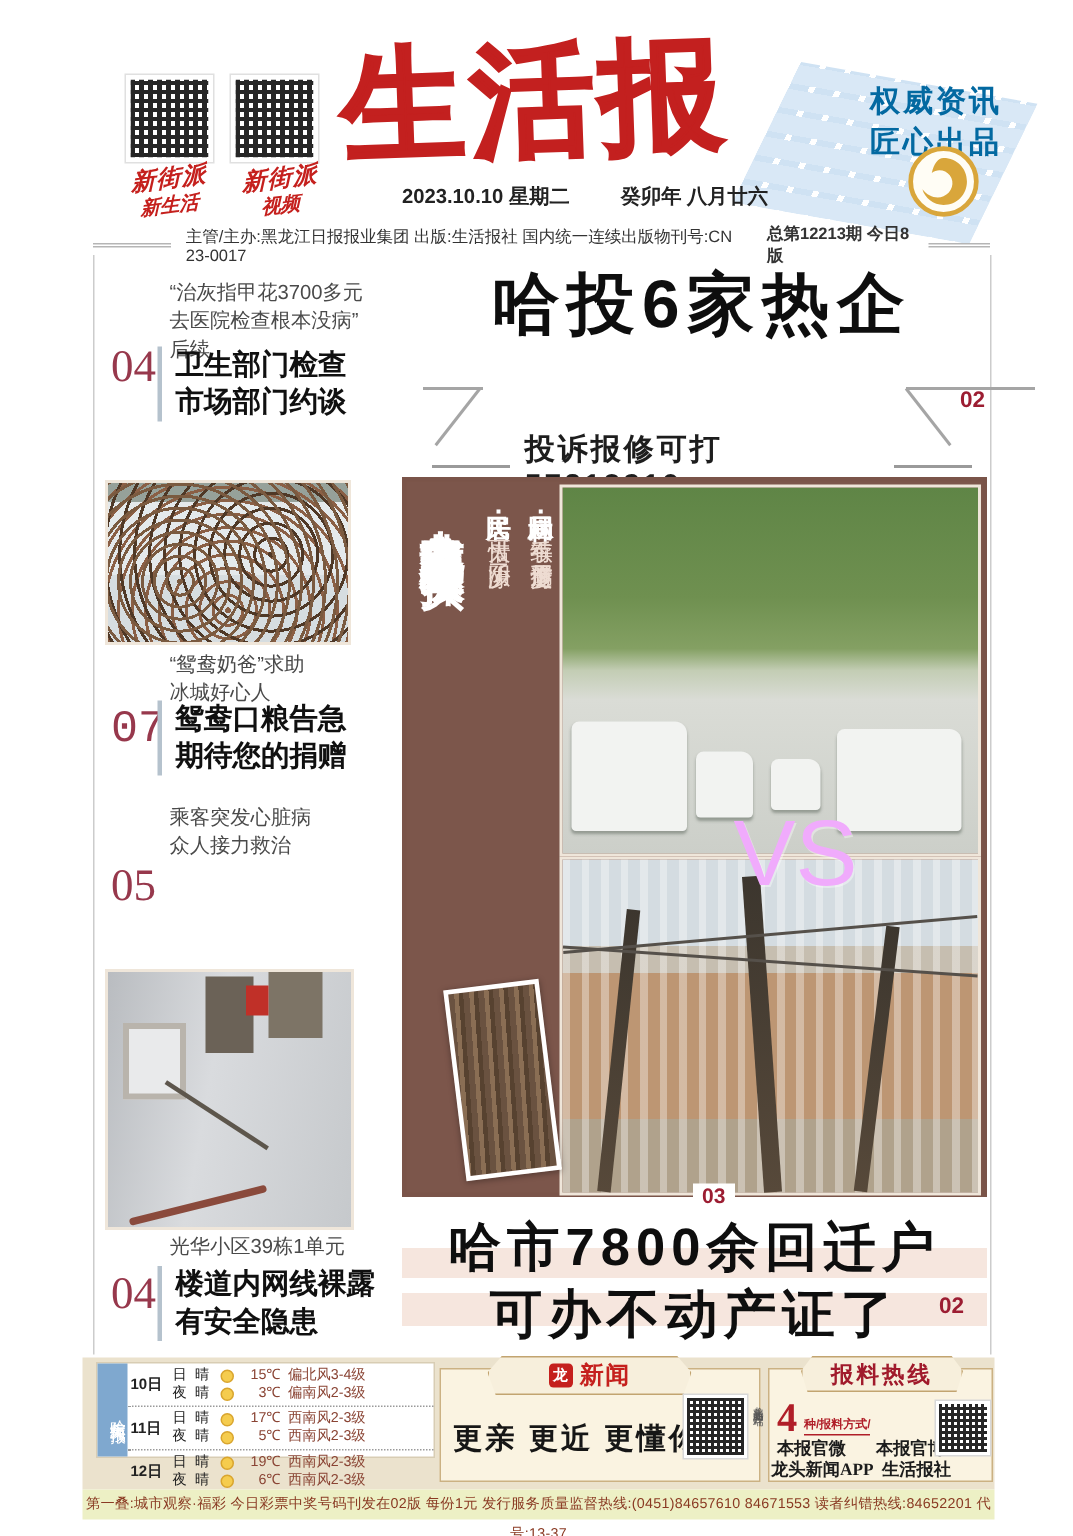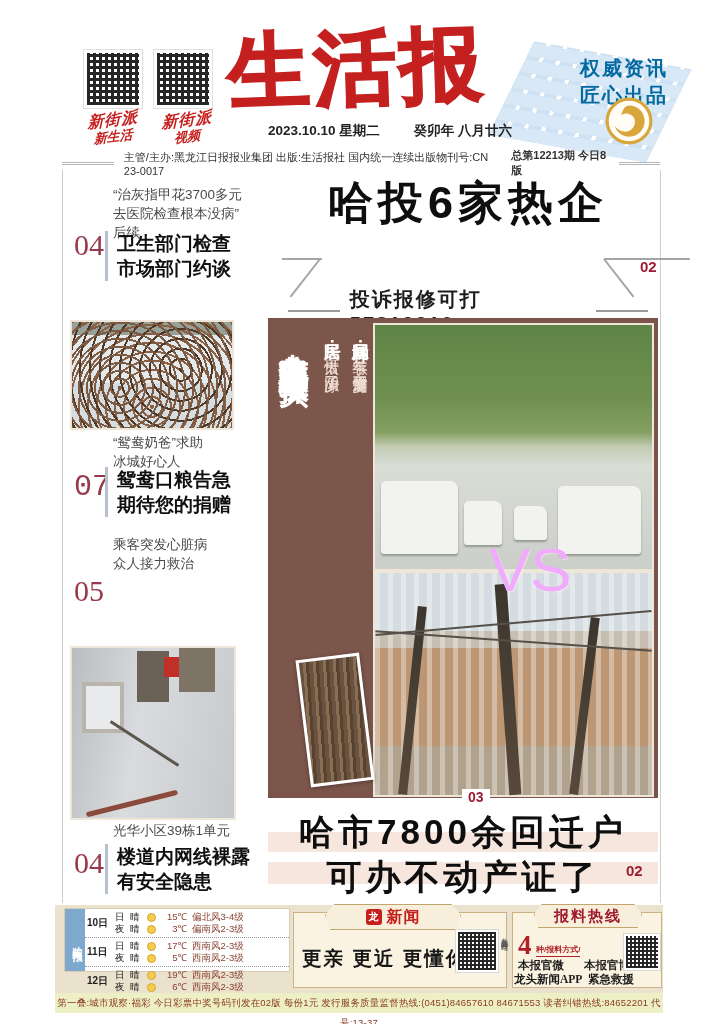--- a/index.html
+++ b/index.html
@@ -315,18 +315,18 @@
 
   <div class="abs card" style="left:512px; top:912px; width:150px; height:76px;"></div>
   <div class="abs banner" style="left:534px; top:904px; width:108px; height:24px;">
     <span class="hl-title">报料热线</span>
   </div>
   <div class="abs big4" style="left:518px; top:932px;">4</div>
   <div class="abs m4" style="left:536px; top:944px;">种/报料方式/</div>
   <div class="abs hl-item" style="left:518px; top:958px;">本报官微</div>
   <div class="abs hl-item" style="left:584px; top:958px;">本报官博</div>
   <div class="abs hl-item" style="left:514px; top:972px;">龙头新闻APP</div>
-  <div class="abs hl-item" style="left:588px; top:972px;">紧急救援</div>
+  <div class="abs hl-item" style="left:588px; top:972px;">生活报社</div>
   <div class="abs qr-sm" style="left:624px; top:934px; width:36px; height:36px;"></div>
 
   <div class="abs footer" style="left:55px; top:993px; width:608px; height:20px;">第一叠:城市观察·福彩 今日彩票中奖号码刊发在02版 每份1元 发行服务质量监督热线:(0451)84657610 84671553 读者纠错热线:84652201 代号:13-37</div>
 
 </div>
 
 </body></html>

